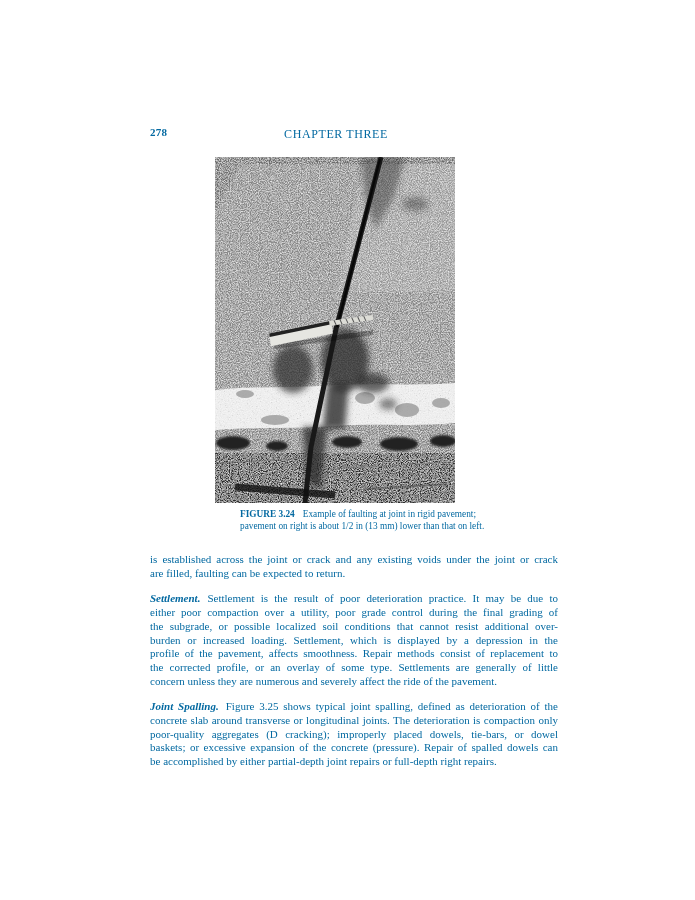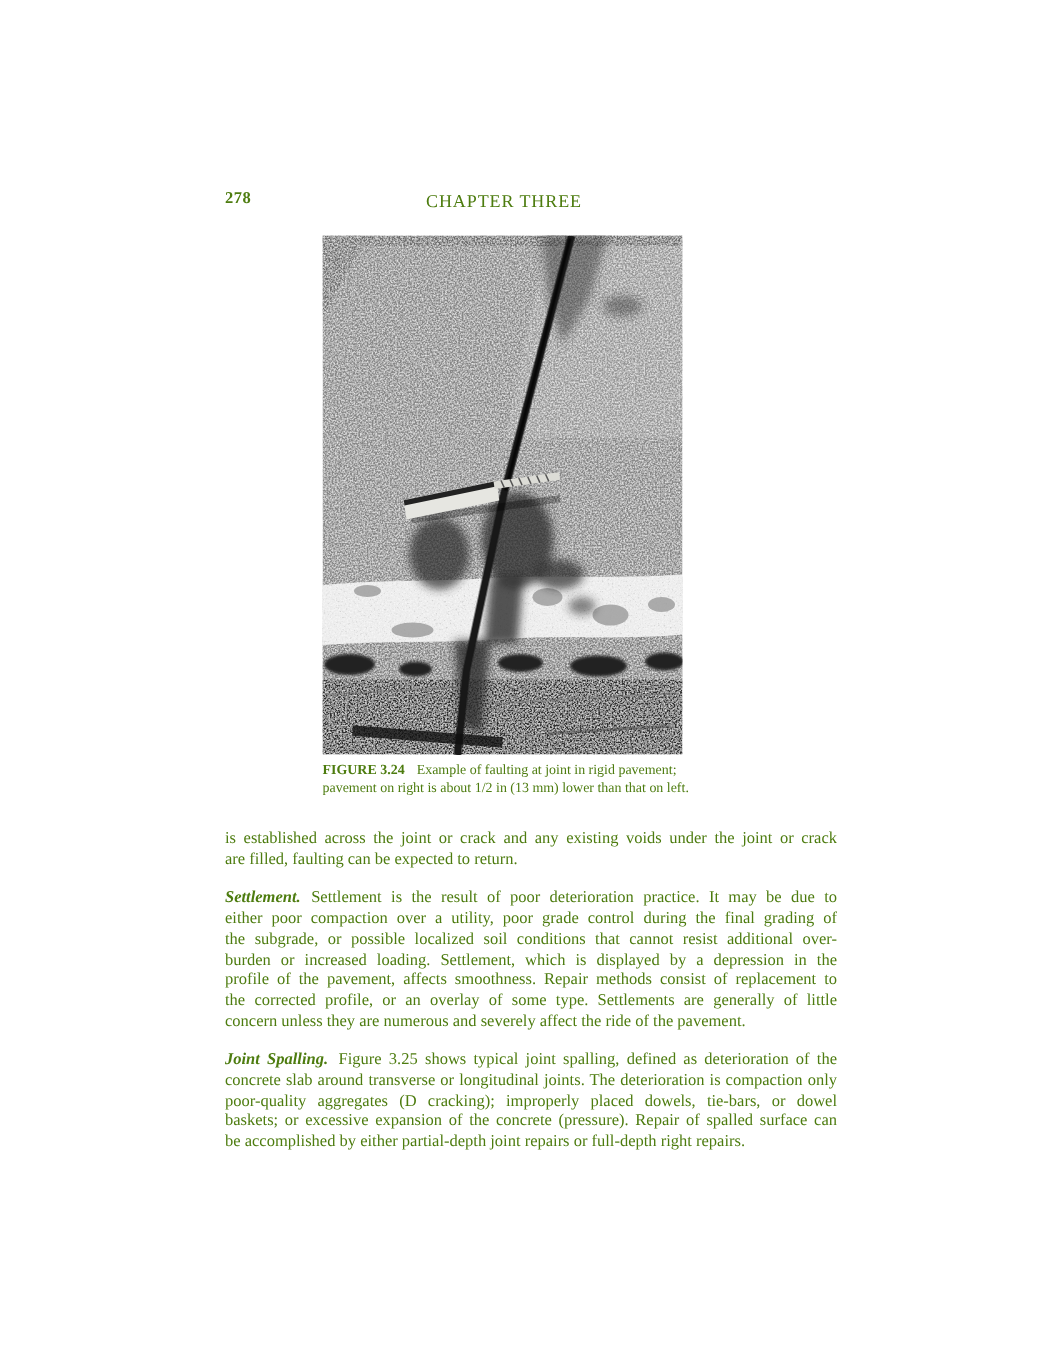--- a/index.html
+++ b/index.html
@@ -6,21 +6,21 @@
     margin: 0;
     padding: 0;
     background: #ffffff;
   }
   .page {
     position: relative;
     width: 695px;
     height: 900px;
     background: #ffffff;
     font-family: "Liberation Serif", "DejaVu Serif", serif;
-    color: #4d7c0f;
+    color: #0369a1;
     overflow: hidden;
   }
   
   .running-header {
     position: absolute;
     top: 126px;
     left: 150px;
     width: 408px;
     height: 14px;
   }
@@ -50,21 +50,21 @@
     line-height: 0;
   }
   .caption {
     position: absolute;
     top: 508px;
     left: 215px;
     width: 244px;
     font-size: 9.3px;
     line-height: 12.3px;
   }
-  .cap-line { white-space: nowrap; }
+  .cap-line { white-space: nowrap; margin-left: 25px; }
   .cap-label { font-weight: bold; margin-right: 8px; }
   
   .body-text {
     position: absolute;
     top: 553px;
     left: 150px;
     width: 408px;
     font-size: 11px;
     line-height: 13.7px;
   }
@@ -190,18 +190,18 @@
       <div class="jline">burden or increased loading. Settlement, which is displayed by a depression in the</div>
       <div class="jline">profile of the pavement, affects smoothness. Repair methods consist of replacement to</div>
       <div class="jline">the corrected profile, or an overlay of some type. Settlements are generally of little</div>
       <div class="jline end">concern unless they are numerous and severely affect the ride of the pavement.</div>
     </div>
 
     <div class="para">
       <div class="jline"><span class="runin">Joint Spalling.</span><span>Figure 3.25 shows typical joint spalling, defined as deterioration of the</span></div>
       <div class="jline">concrete slab around transverse or longitudinal joints. The deterioration is compaction only</div>
       <div class="jline">poor-quality aggregates (D cracking); improperly placed dowels, tie-bars, or dowel</div>
-      <div class="jline">baskets; or excessive expansion of the concrete (pressure). Repair of spalled surface can</div>
+      <div class="jline">baskets; or excessive expansion of the concrete (pressure). Repair of spalled dowels can</div>
       <div class="jline end">be accomplished by either partial-depth joint repairs or full-depth right repairs.</div>
     </div>
 
   </div>
 </div>
 
 </body></html>

